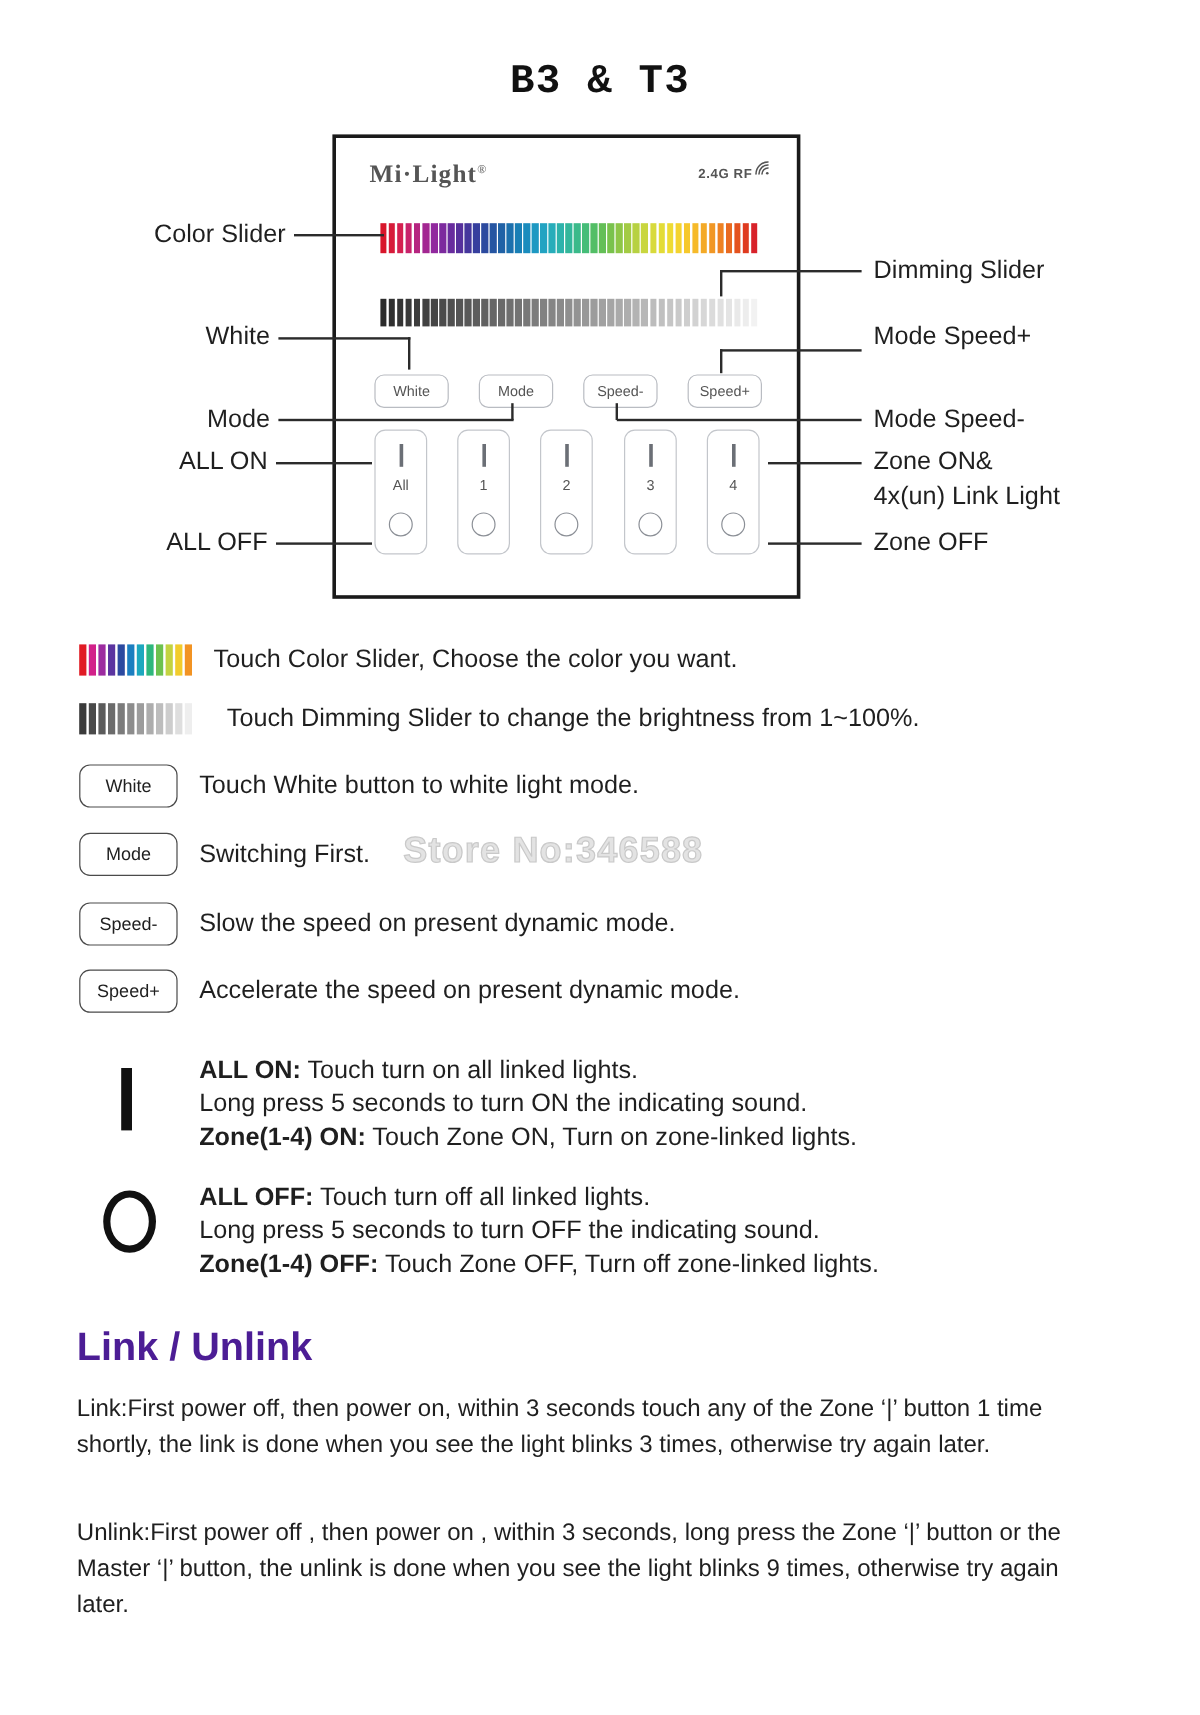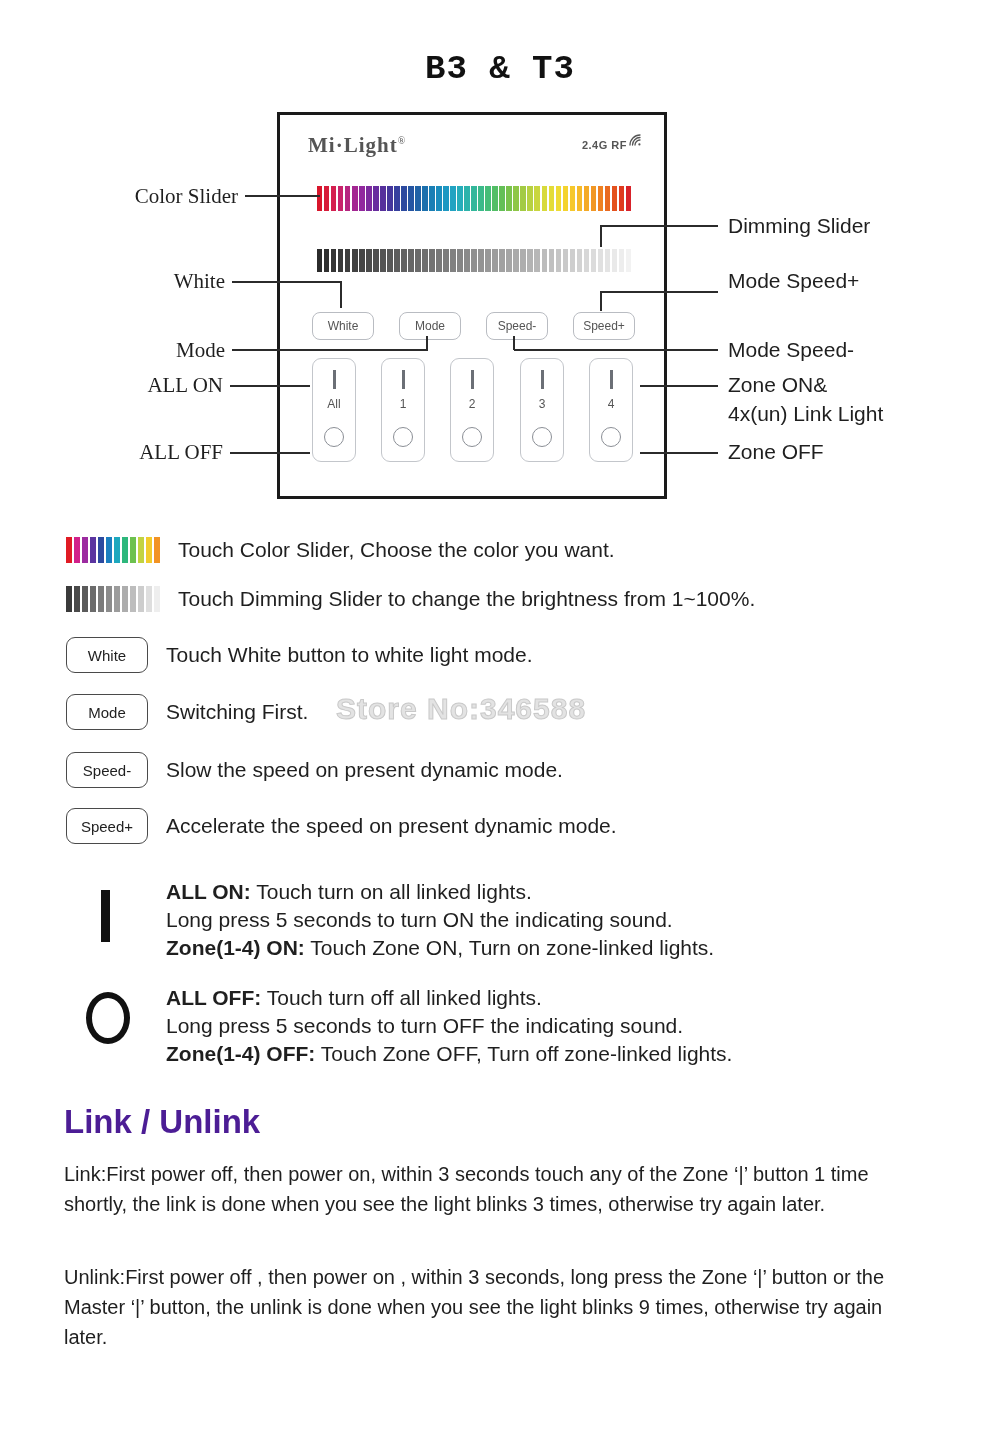--- a/index.html
+++ b/index.html
@@ -104,21 +104,21 @@
   .hline { position:absolute; height:2px; background:#2b2b2b; }
   .vline { position:absolute; width:2px; background:#2b2b2b; }
 
   
   .callout {
     position:absolute;
     font-size:21px; color:#1f1f1f;
     white-space:nowrap;
   }
   .callout.right { text-align:left; }
-  .callout.left  { text-align:right;font-family:Liberation Serif, serif; }
+  .callout.left  { text-align:right; }
 
   
   #legend { position:absolute; left:0; top:524px; width:1000px; }
   .lrow {
     position:absolute; left:66px;
     display:flex; align-items:center;
   }
   .lrow .ltext {
     font-size:21px; color:#1f1f1f; white-space:nowrap;
   }
@@ -372,21 +372,21 @@
         <div class="seg" style="background: rgb(29, 168, 190);"></div>
         <div class="seg" style="background: rgb(46, 183, 124);"></div>
         <div class="seg" style="background: rgb(109, 193, 79);"></div>
         <div class="seg" style="background: rgb(195, 211, 65);"></div>
         <div class="seg" style="background: rgb(242, 204, 44);"></div>
         <div class="seg" style="background: rgb(242, 147, 35);"></div>
       </div>
     <div class="ltext">Touch Color Slider, Choose the color you want.</div>
   </div>
 
-  <div class="lrow" style="top:62px;">
+  <div class="lrow" style="top:62px;gap:11px;">
     <div class="chipbar" id="chip-dim">
         <div class="seg" style="background: rgb(58, 58, 58);"></div>
         <div class="seg" style="background: rgb(74, 74, 74);"></div>
         <div class="seg" style="background: rgb(91, 91, 91);"></div>
         <div class="seg" style="background: rgb(107, 107, 107);"></div>
         <div class="seg" style="background: rgb(123, 123, 123);"></div>
         <div class="seg" style="background: rgb(140, 140, 140);"></div>
         <div class="seg" style="background: rgb(156, 156, 156);"></div>
         <div class="seg" style="background: rgb(173, 173, 173);"></div>
         <div class="seg" style="background: rgb(189, 189, 189);"></div>

